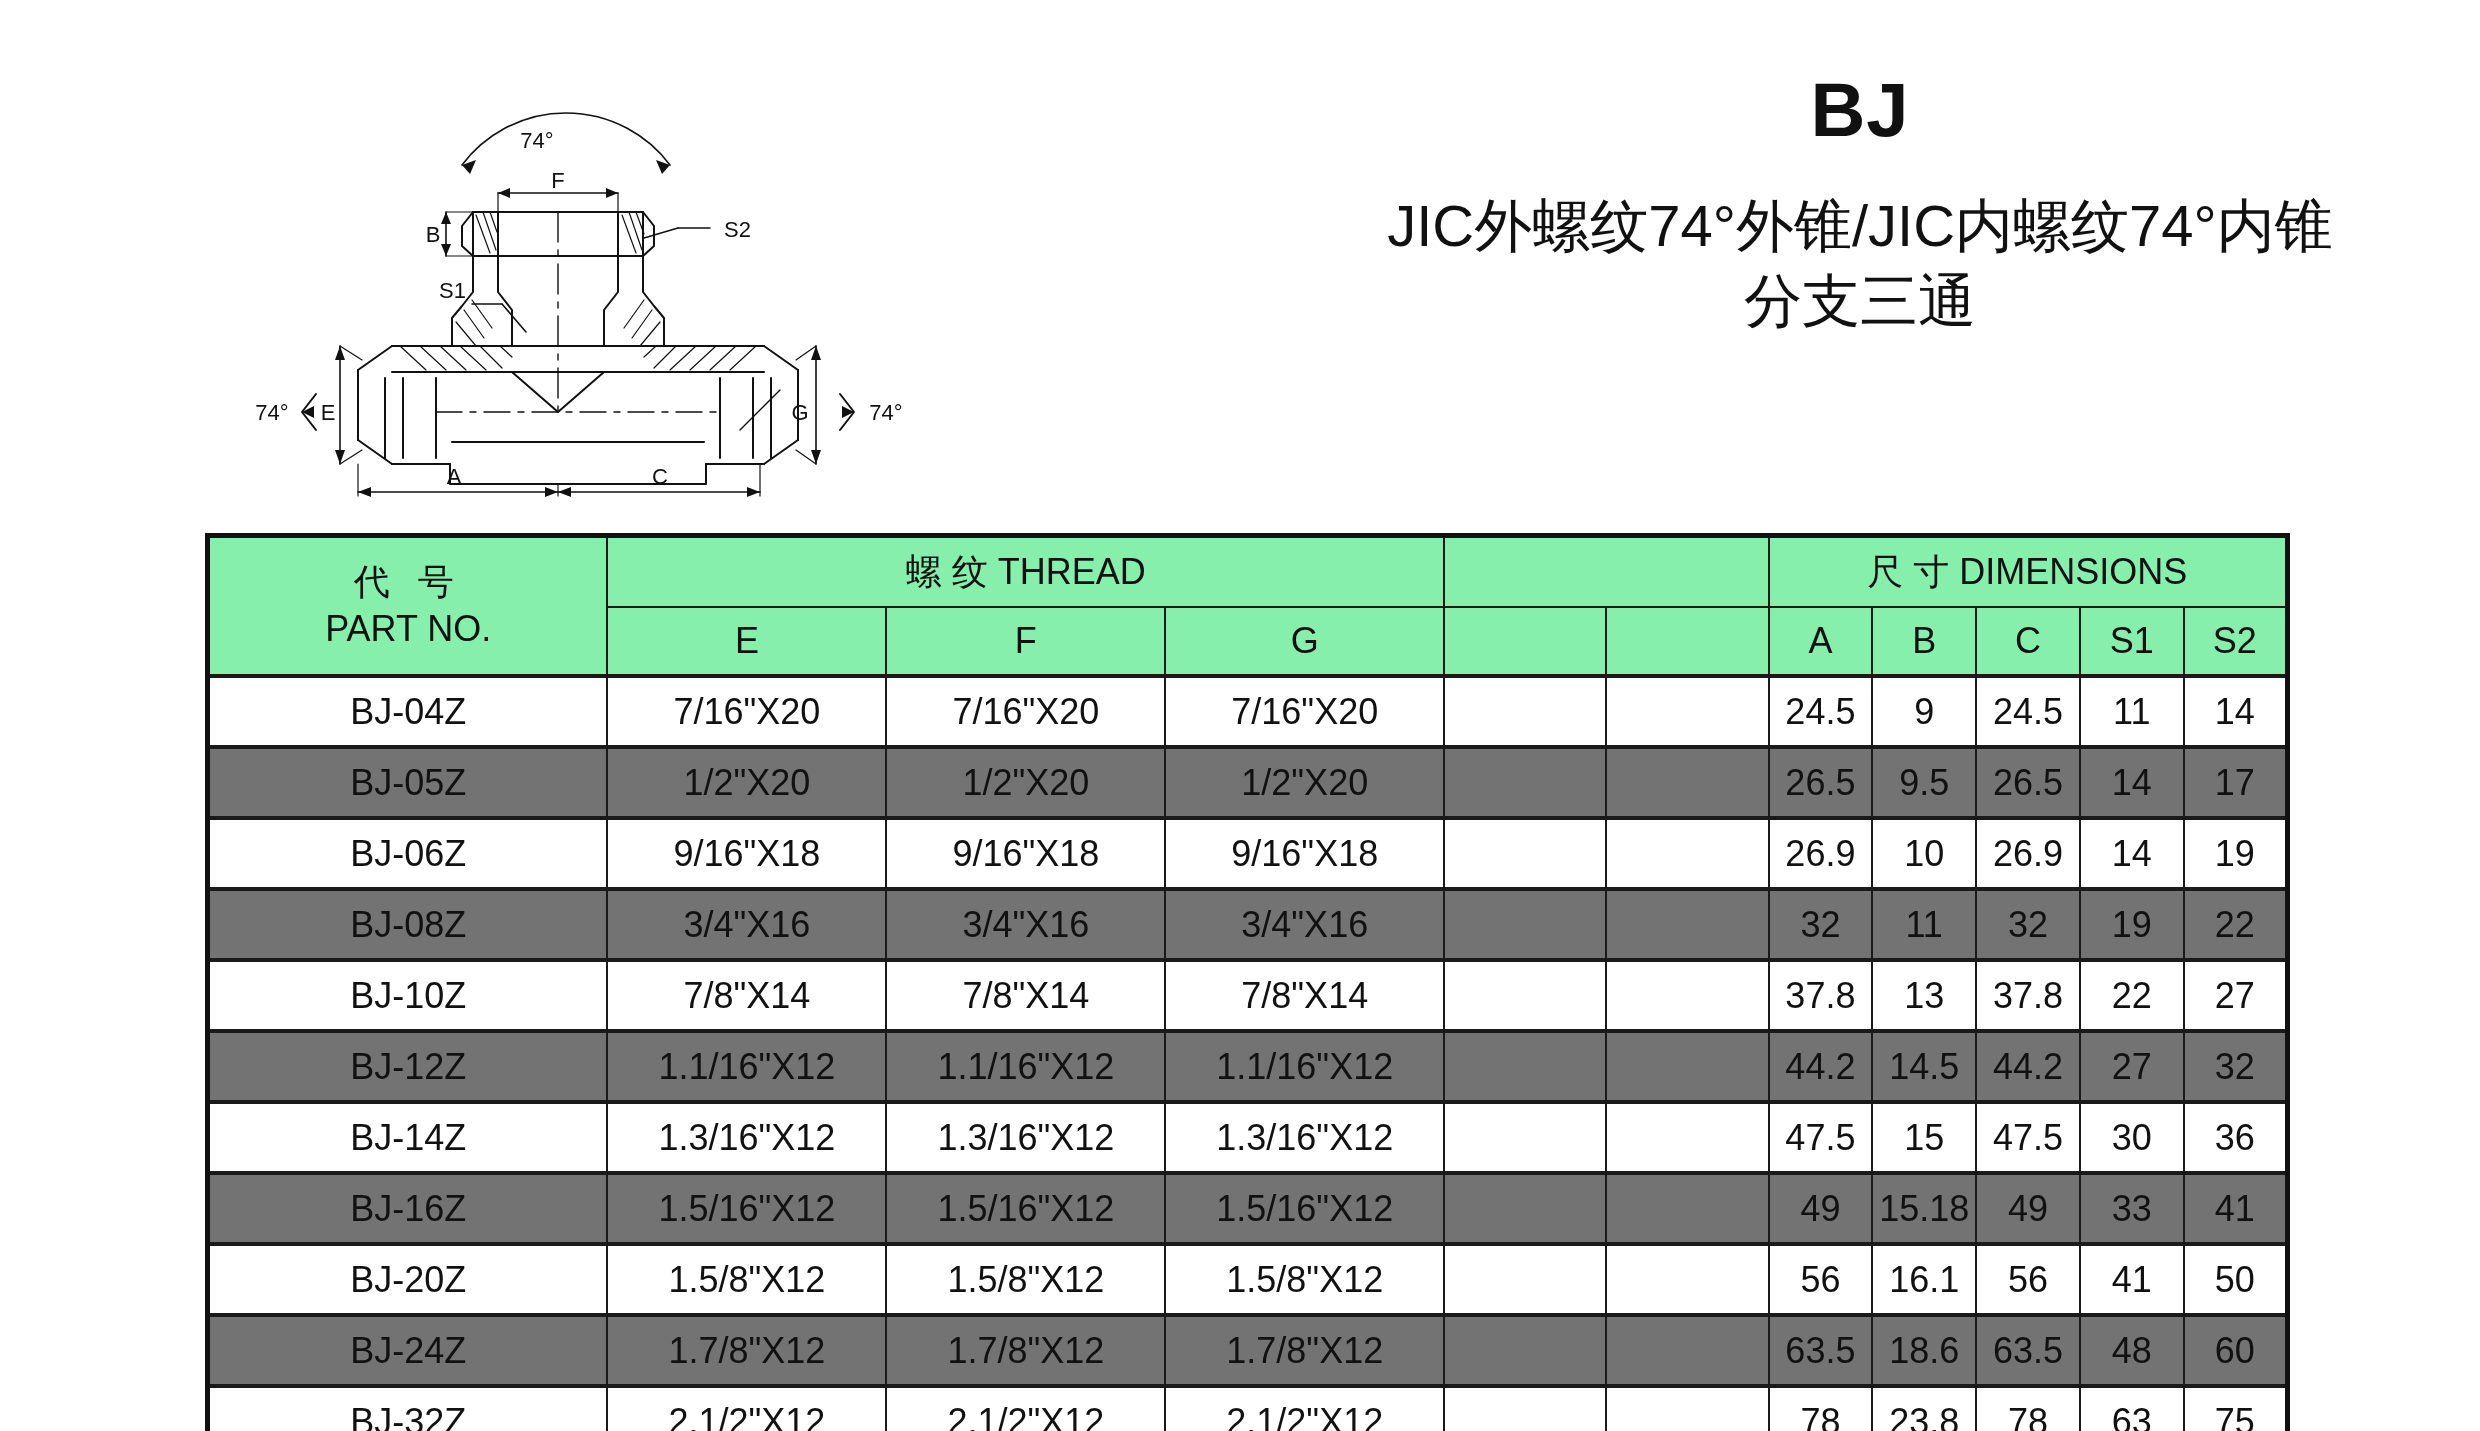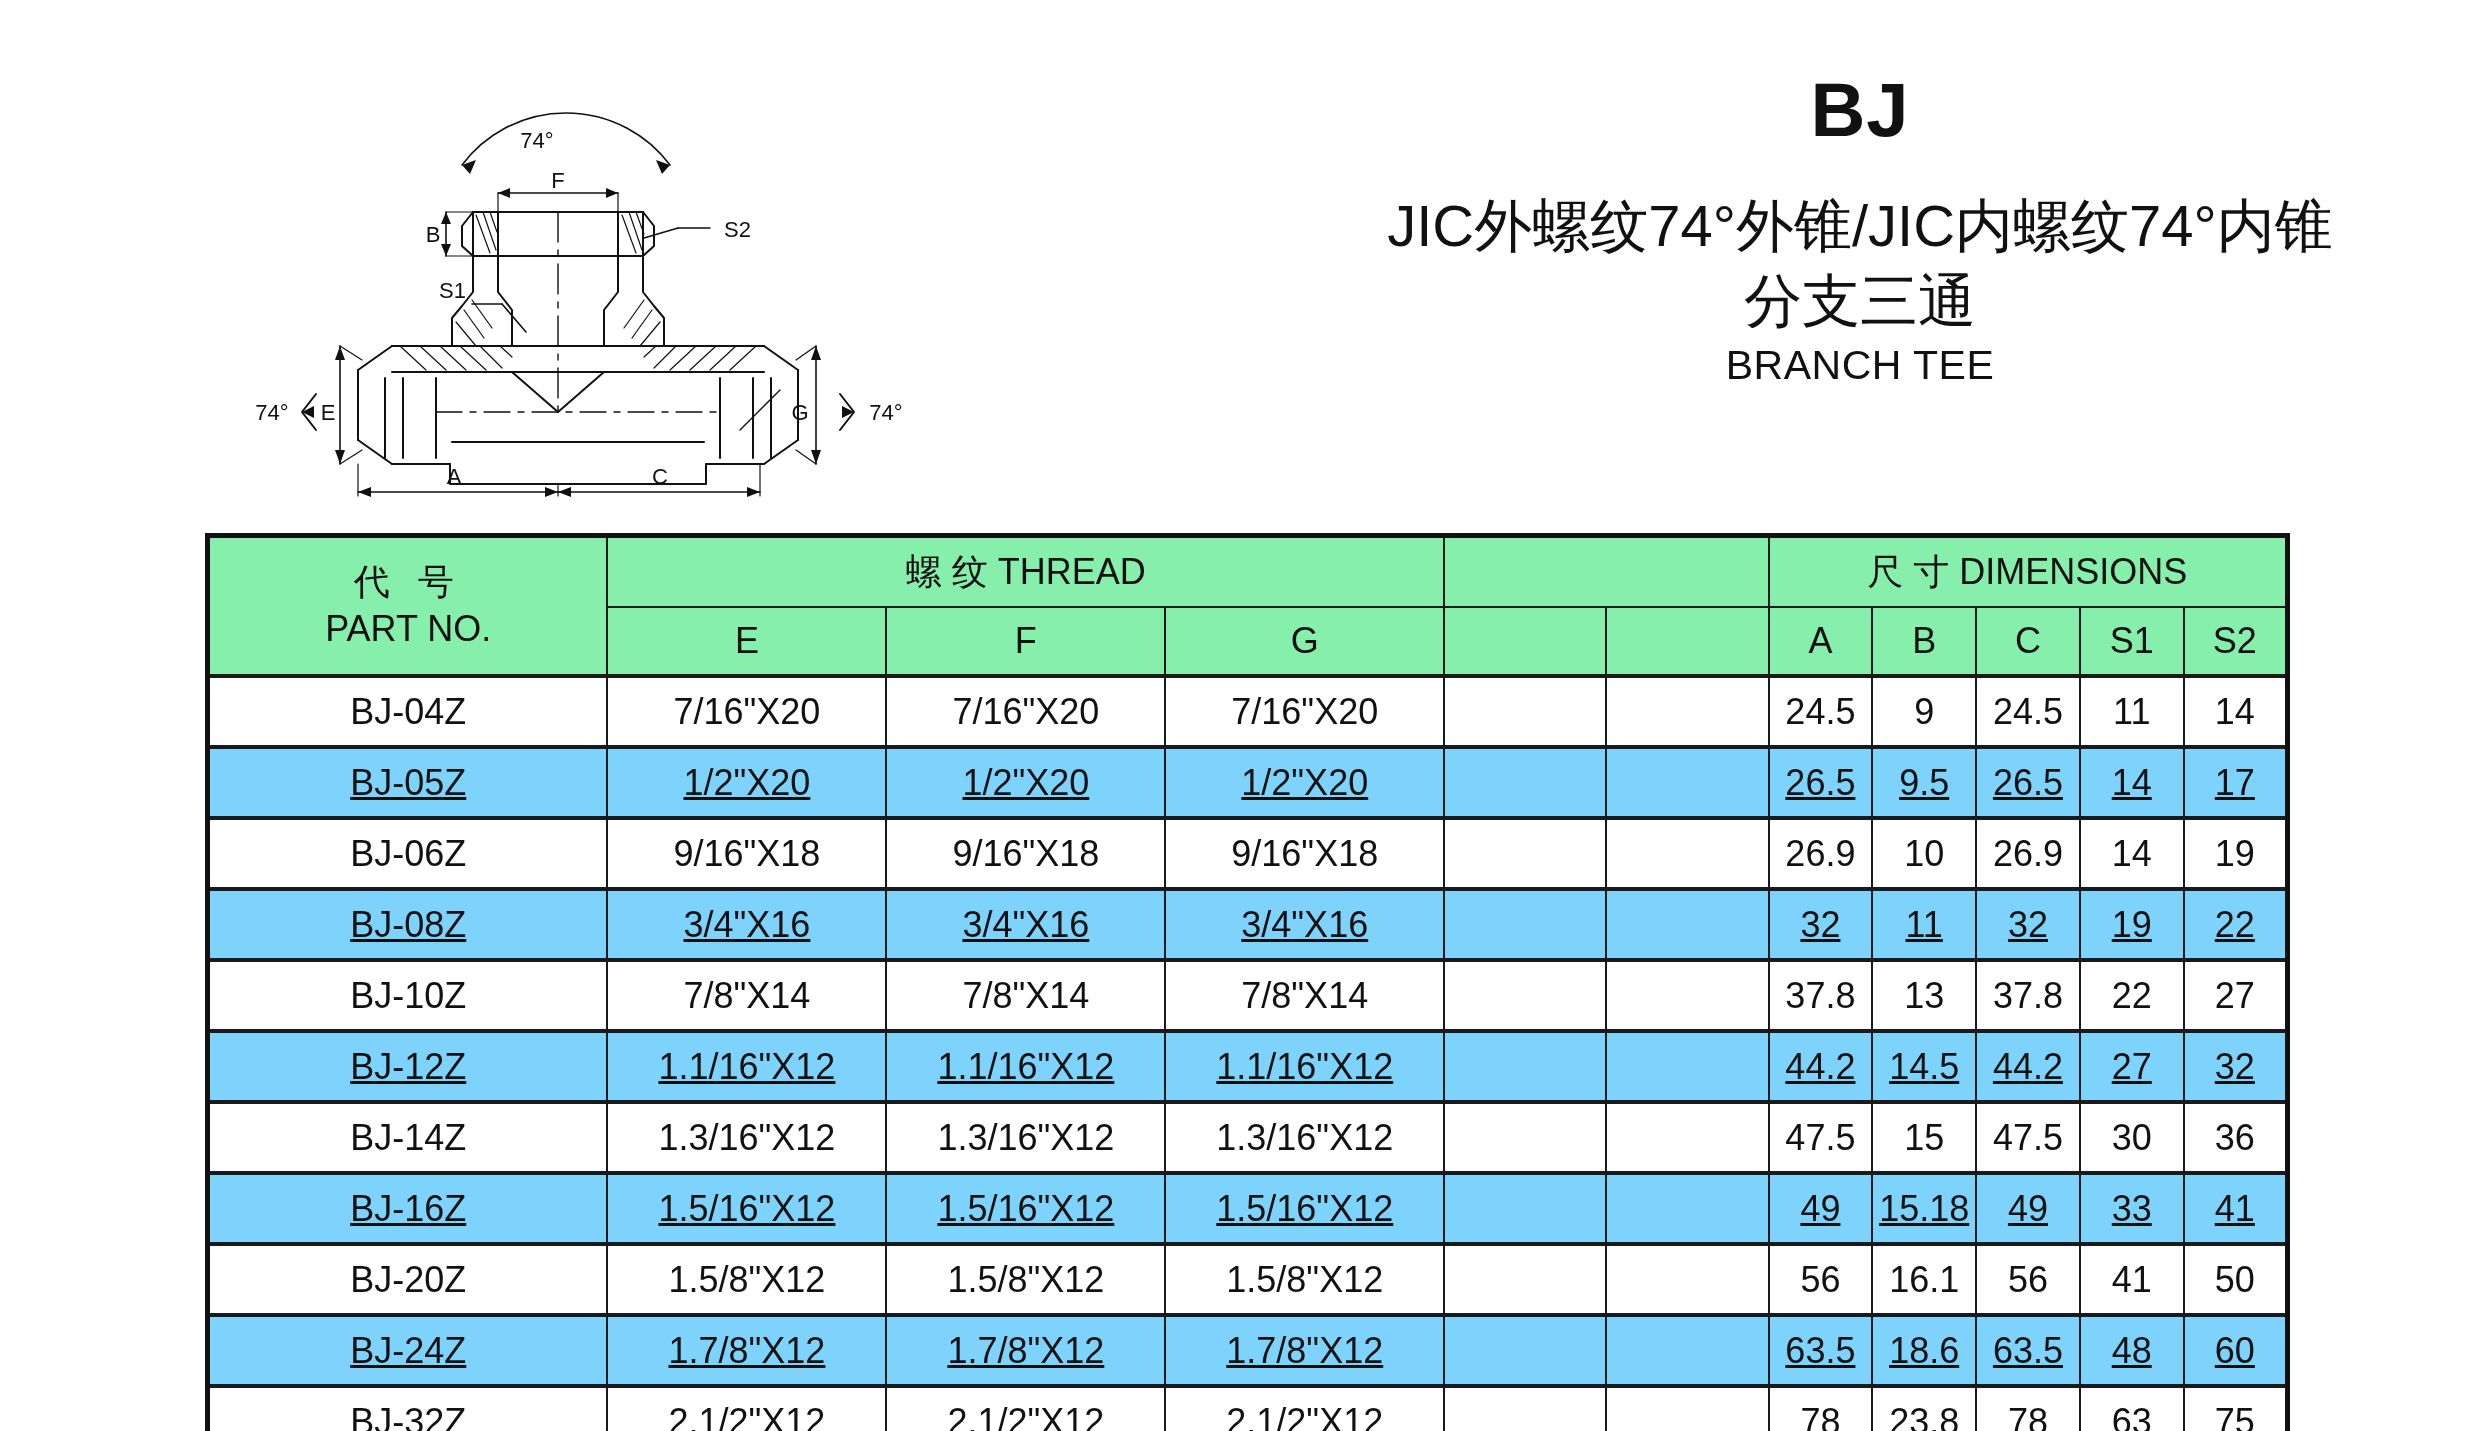--- a/index.html
+++ b/index.html
@@ -78,35 +78,34 @@
 
   #spec-table tbody tr{height:67px;}
   #spec-table tbody td{
     font-size:36px;
     height:67px;
     border-top-width:4px;
     border-bottom-width:4px;
   }
   #spec-table tbody tr.alt td{background:#dcdee1;}
   #spec-table tbody tr td{background:#ffffff;}
-  #spec-table tbody tr.alt td{background:#7dd3fc;text-decoration:underline;}
+  #spec-table tbody tr.alt td{background:#737373;}
 
   col.c-part{width:370px;}
   col.c-thread{width:258px;}
   col.c-blank{width:150px;}
   col.c-dim{width:96px;}
 </style>
 </head>
 <body>
 
 <div id="title-block">
   <div id="title-code">BJ</div>
   <div class="title-line cn">JIC外螺纹74°外锥/JIC内螺纹74°内锥</div>
   <div class="title-line cn">分支三通</div>
-  <div class="title-line en">BRANCH TEE</div>
 </div>
 
 <div id="drawing-wrap">
 <svg id="drawing-svg" width="680" height="440" viewBox="0 0 680 440">
   <g fill="none" stroke="#111" stroke-width="2" stroke-linecap="round" stroke-linejoin="round">
 
     <path d="M 222 105 A 130 130 0 0 1 430 105" stroke-width="1.6"></path>
 
     <polygon points="222,105 236,100 230,114" fill="#111" stroke="none"></polygon>
     <polygon points="430,105 416,100 422,114" fill="#111" stroke="none"></polygon>

